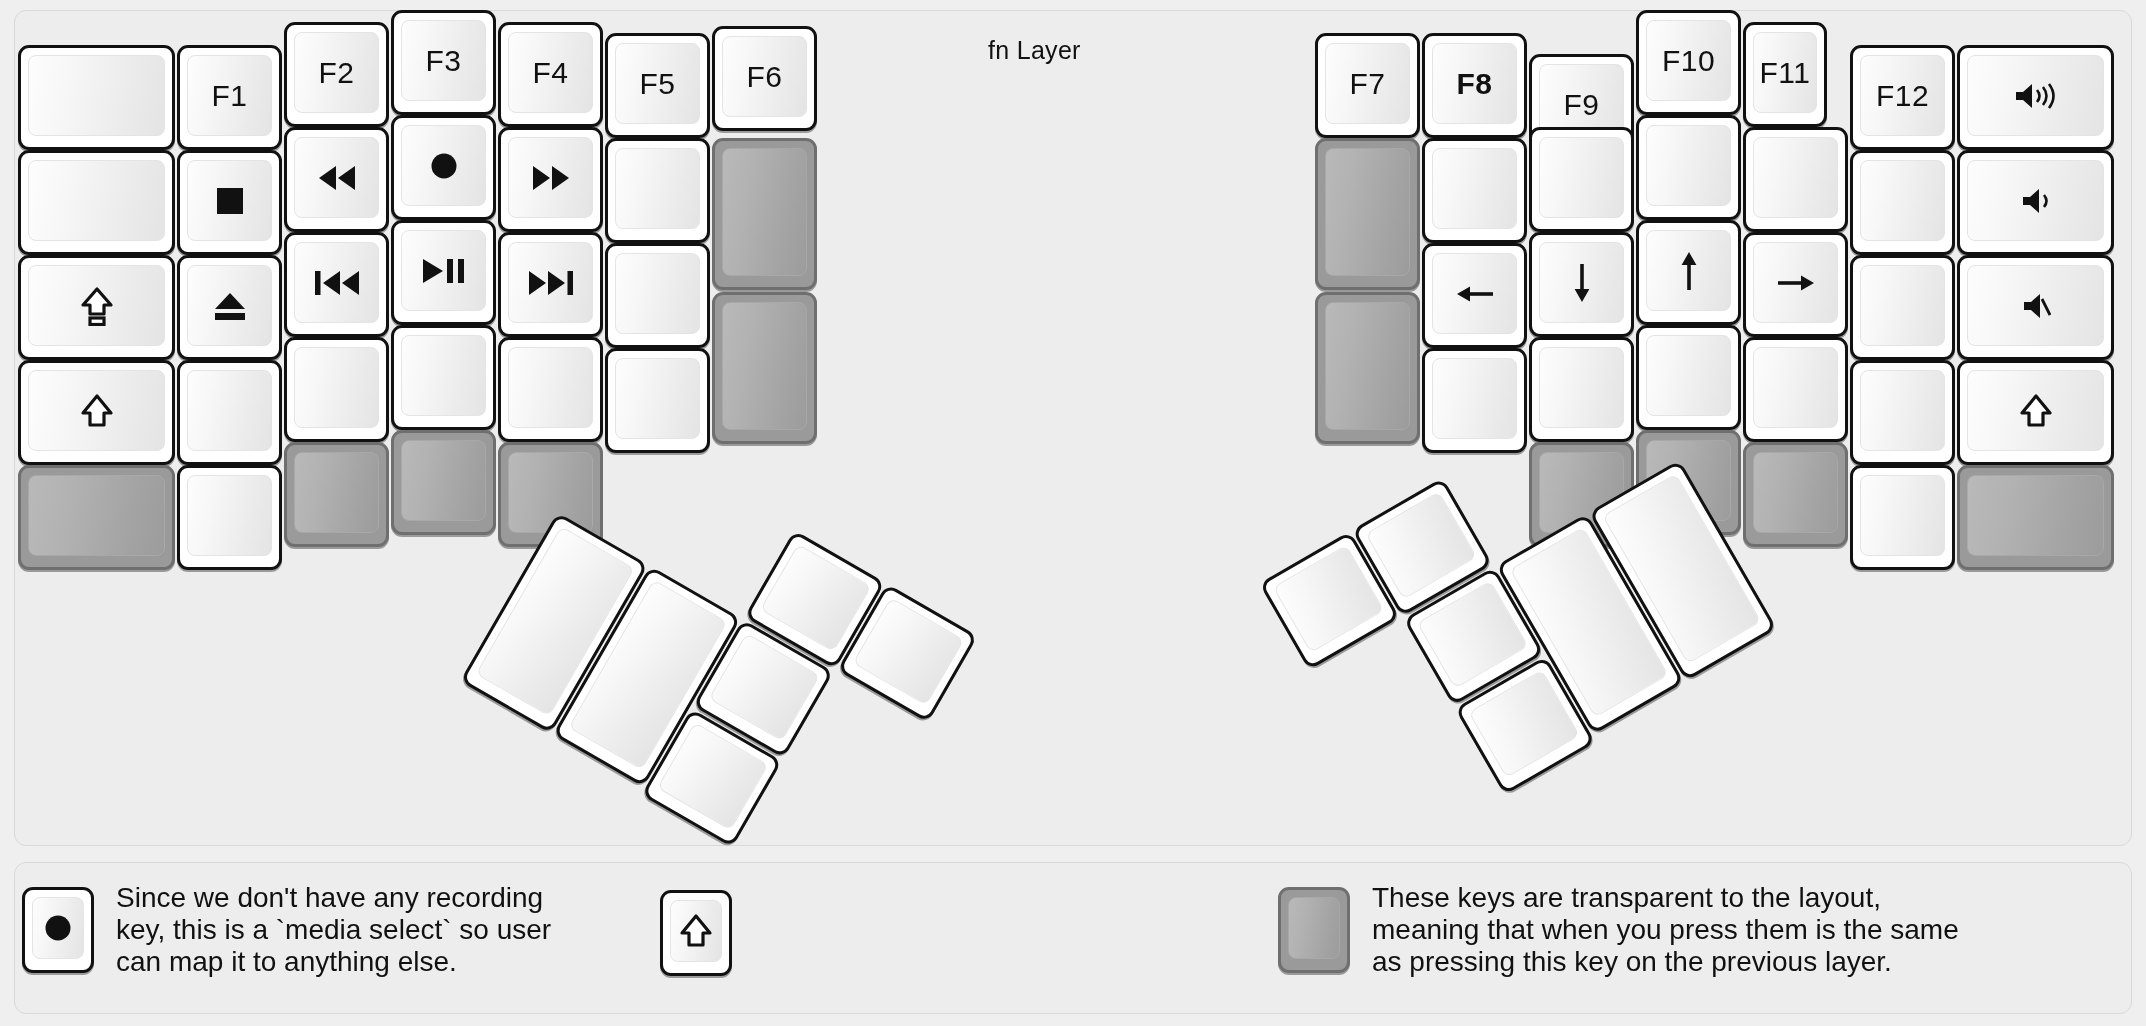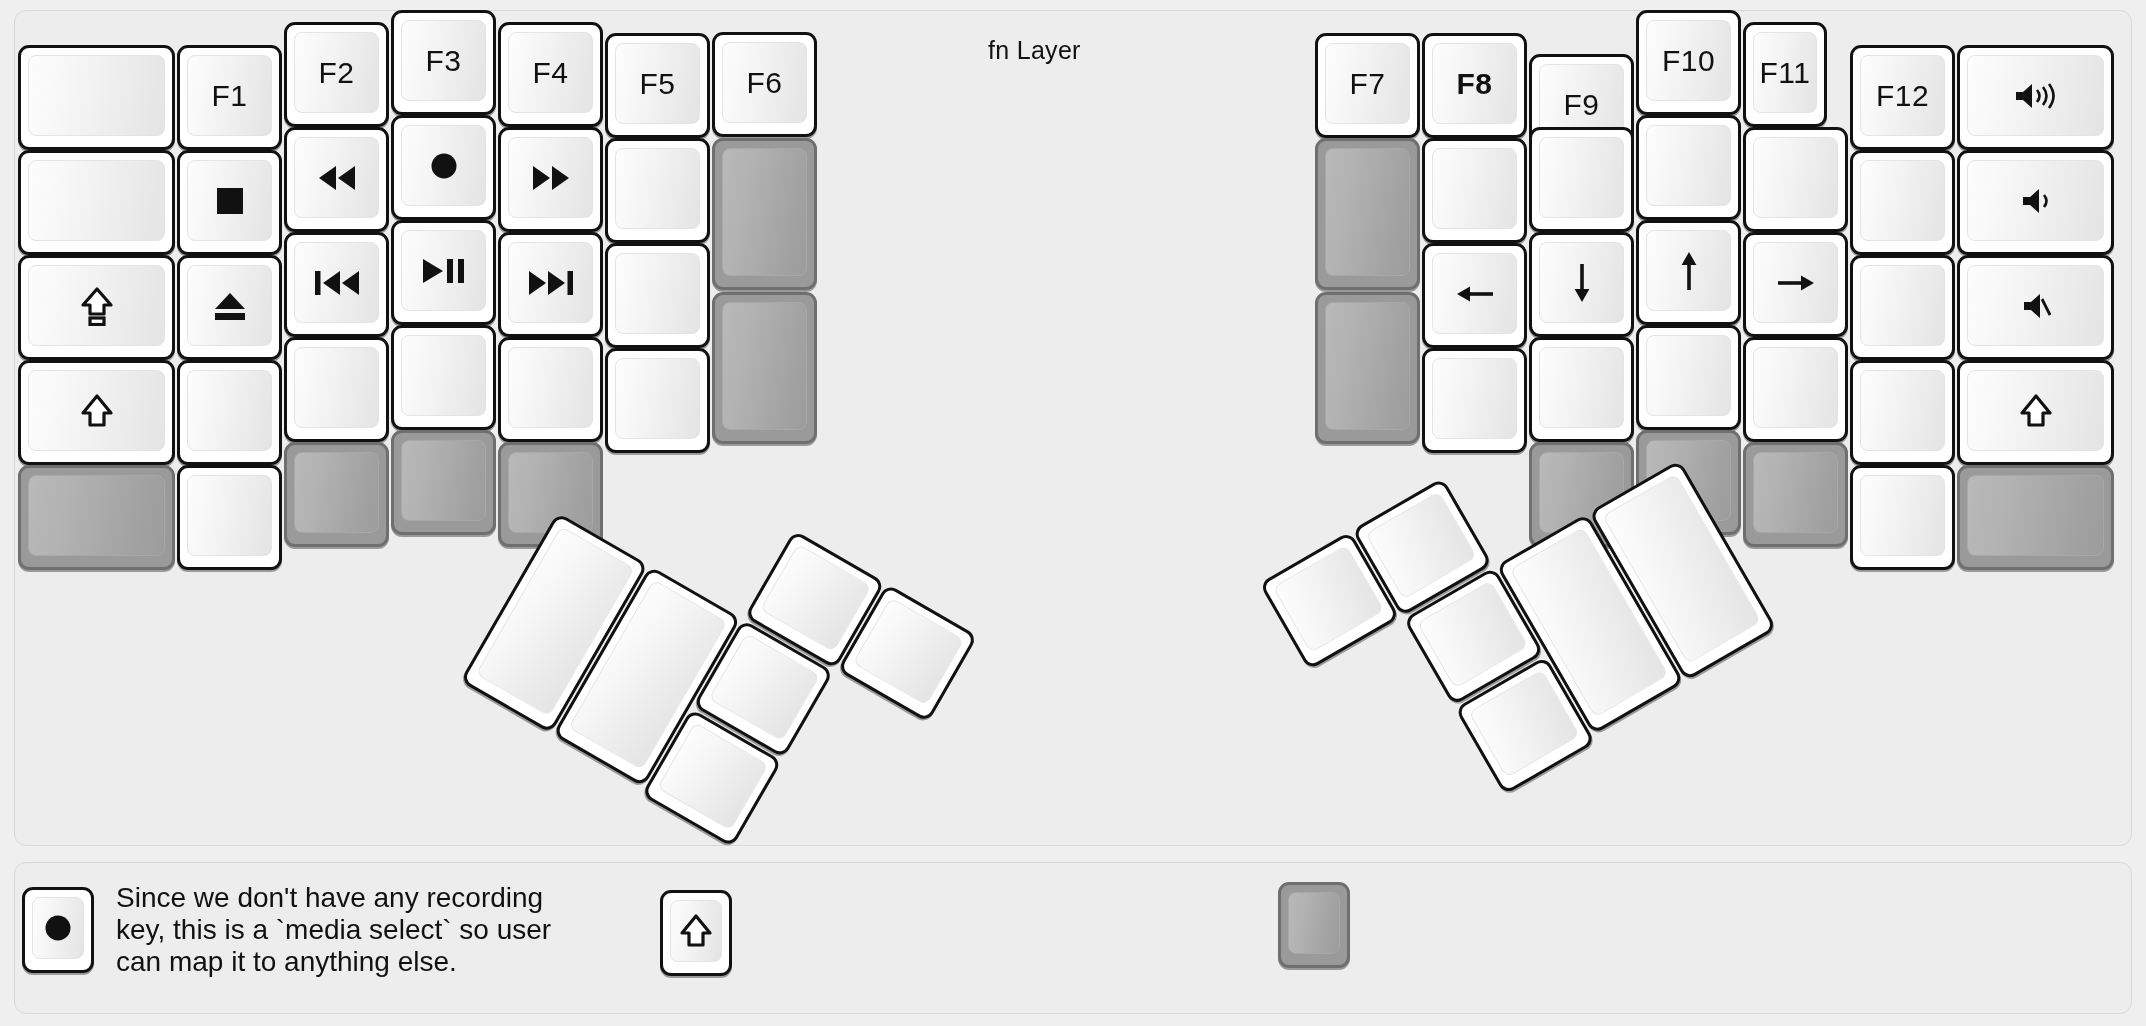--- a/index.html
+++ b/index.html
@@ -250,21 +250,21 @@
       </div>
       <div class="key" style="left: 605px; top: 138px; width: 105px; height: 105px;">
         <div class="cap"></div>
       </div>
       <div class="key" style="left: 605px; top: 243px; width: 105px; height: 105px;">
         <div class="cap"></div>
       </div>
       <div class="key" style="left: 605px; top: 348px; width: 105px; height: 105px;">
         <div class="cap"></div>
       </div>
-      <div class="key" style="left: 712px; top: 32px; width: 105px; height: 105px;">
+      <div class="key" style="left: 712px; top: 26px; width: 105px; height: 105px;">
         <div class="cap">
           <span class="lbl">F6</span>
         </div>
       </div>
       <div class="key trans" style="left: 712px; top: 138px; width: 105px; height: 152px;">
         <div class="cap"></div>
       </div>
       <div class="key trans" style="left: 712px; top: 292px; width: 105px; height: 152px;">
         <div class="cap"></div>
       </div>
@@ -507,16 +507,19 @@
         </div>
       </div>
       <div class="leg" style="left: 1278px; top: 882px;">
         <div class="legkey">
           <div class="key trans" style="left: 0px; top: 0px; width: 72px; height: 86px; position: absolute;">
             <div class="cap">
               <span class="glyph"></span>
             </div>
           </div>
         </div>
+        <div class="legtext">These keys are transparent to the layout,
+meaning that when you press them is the same
+as pressing this key on the previous layer.</div>
       </div>
     </div>
 
 </div>
 
 </body></html>

